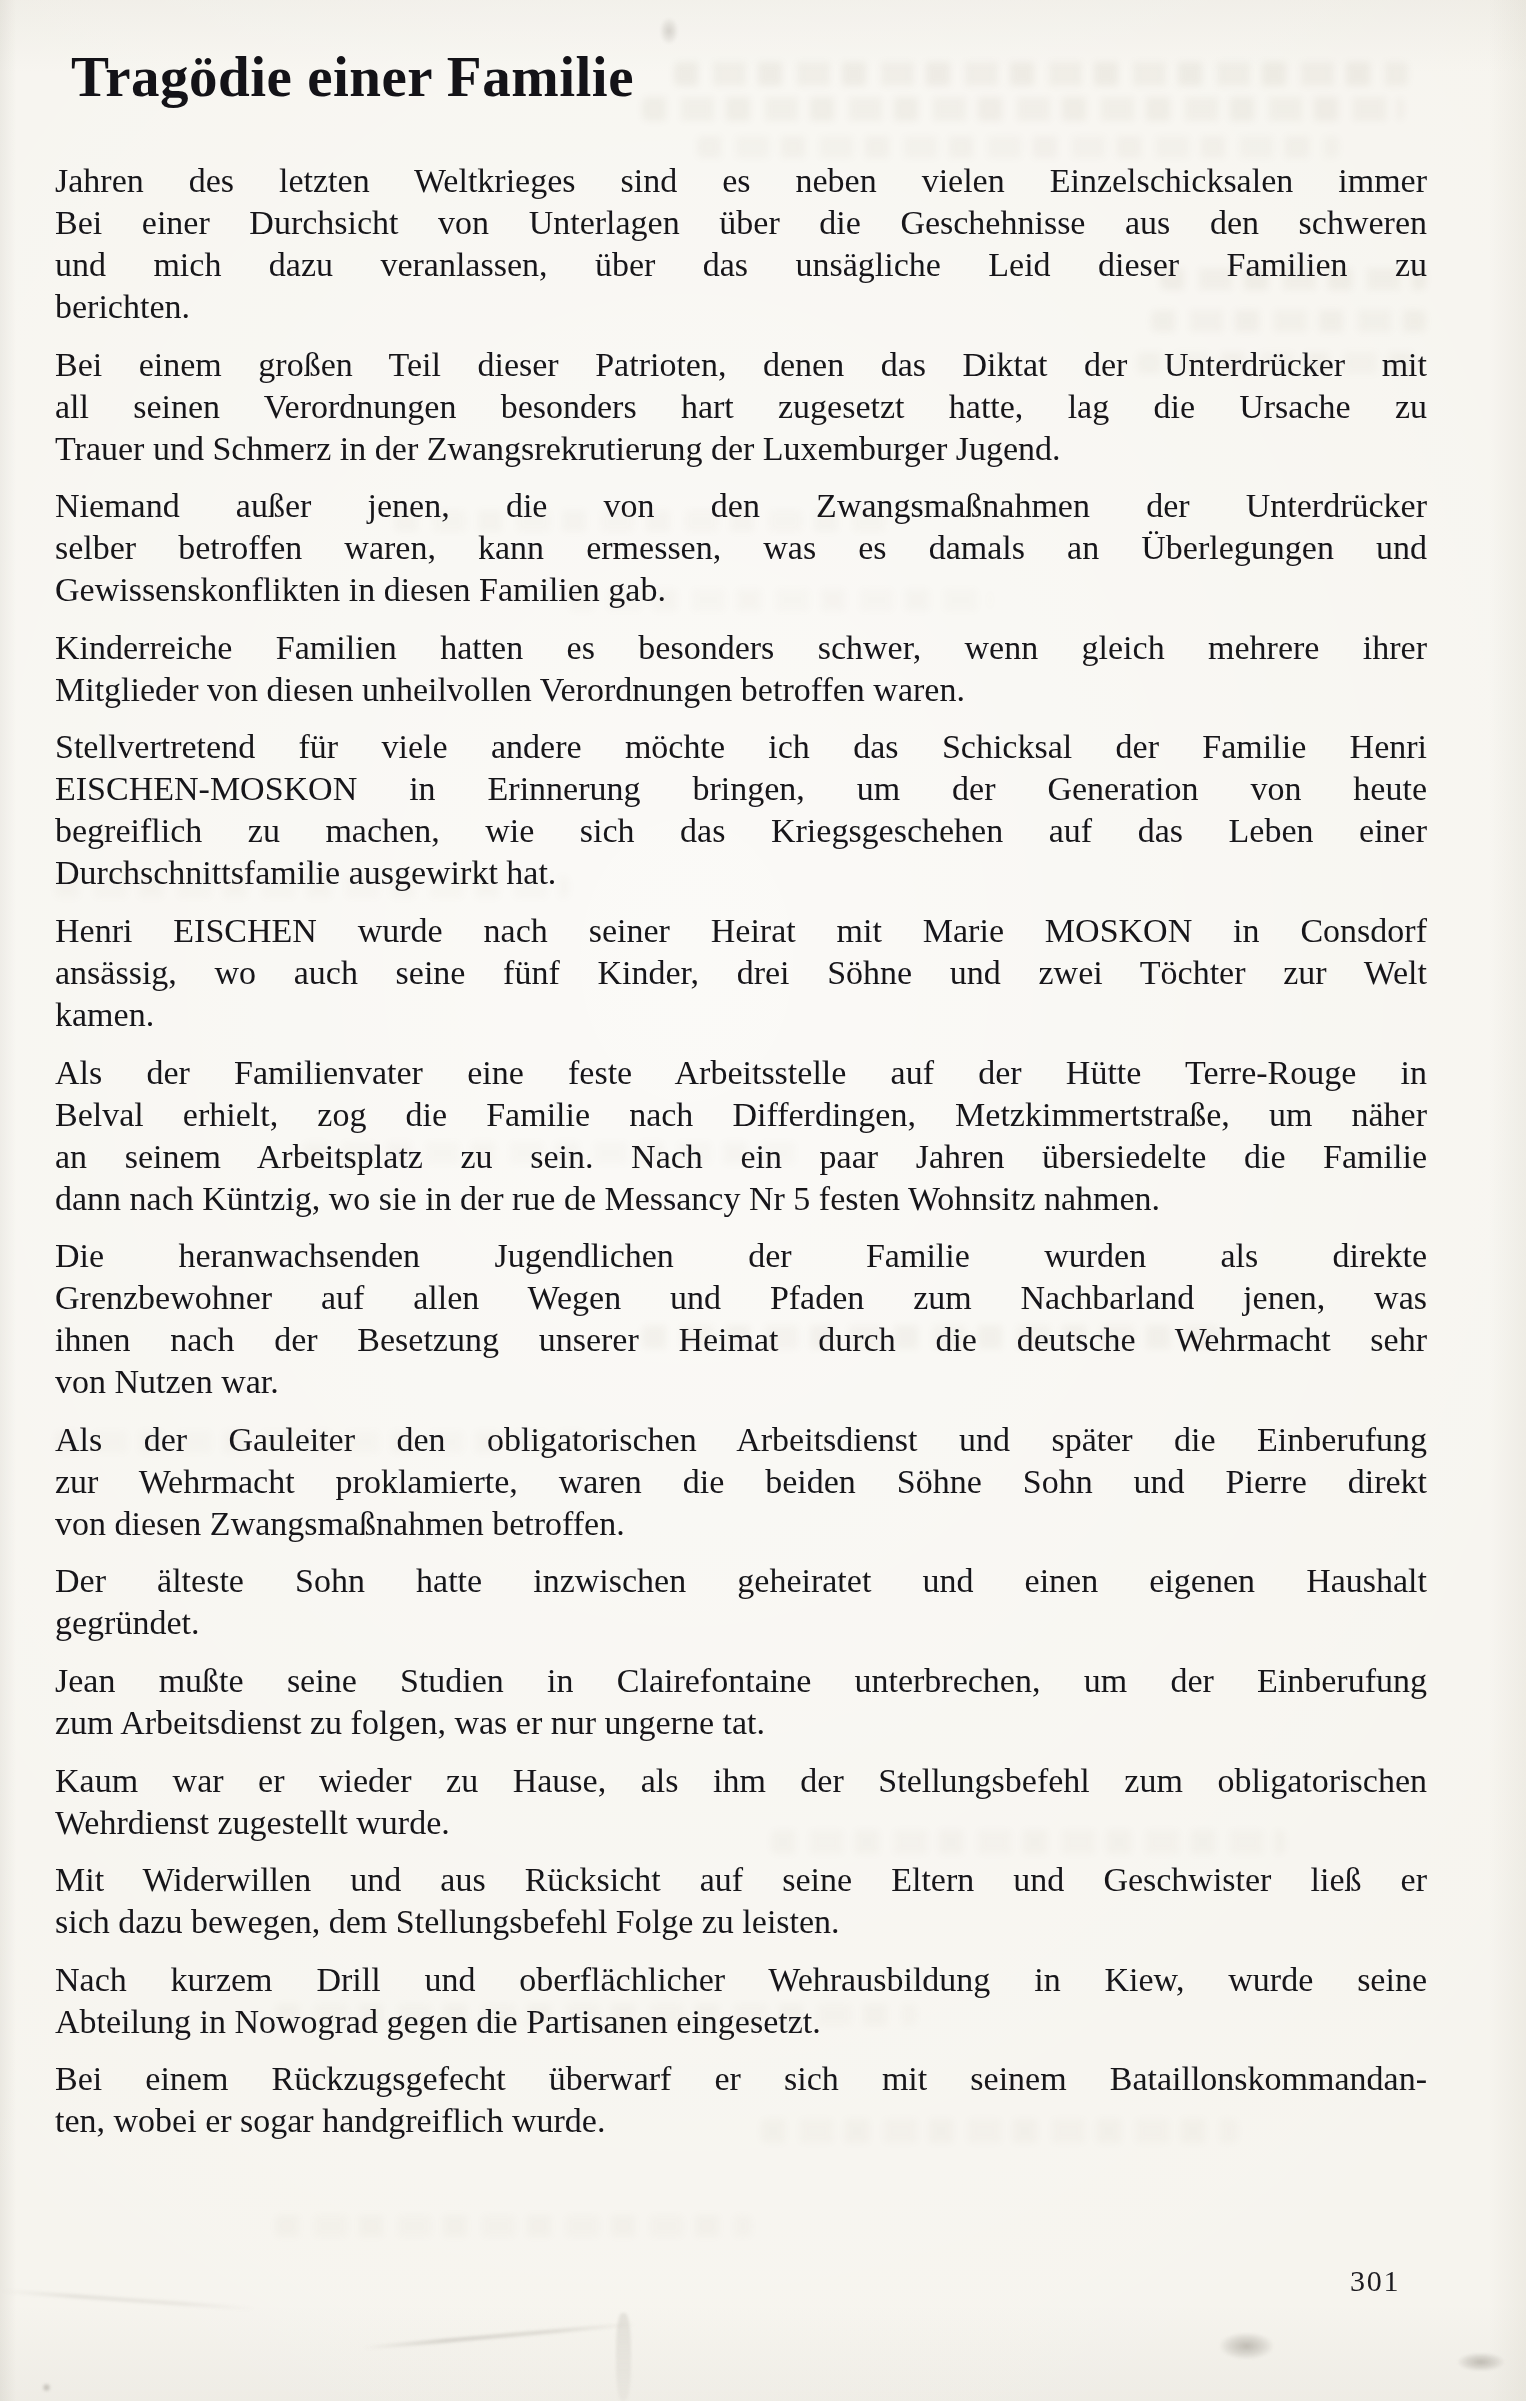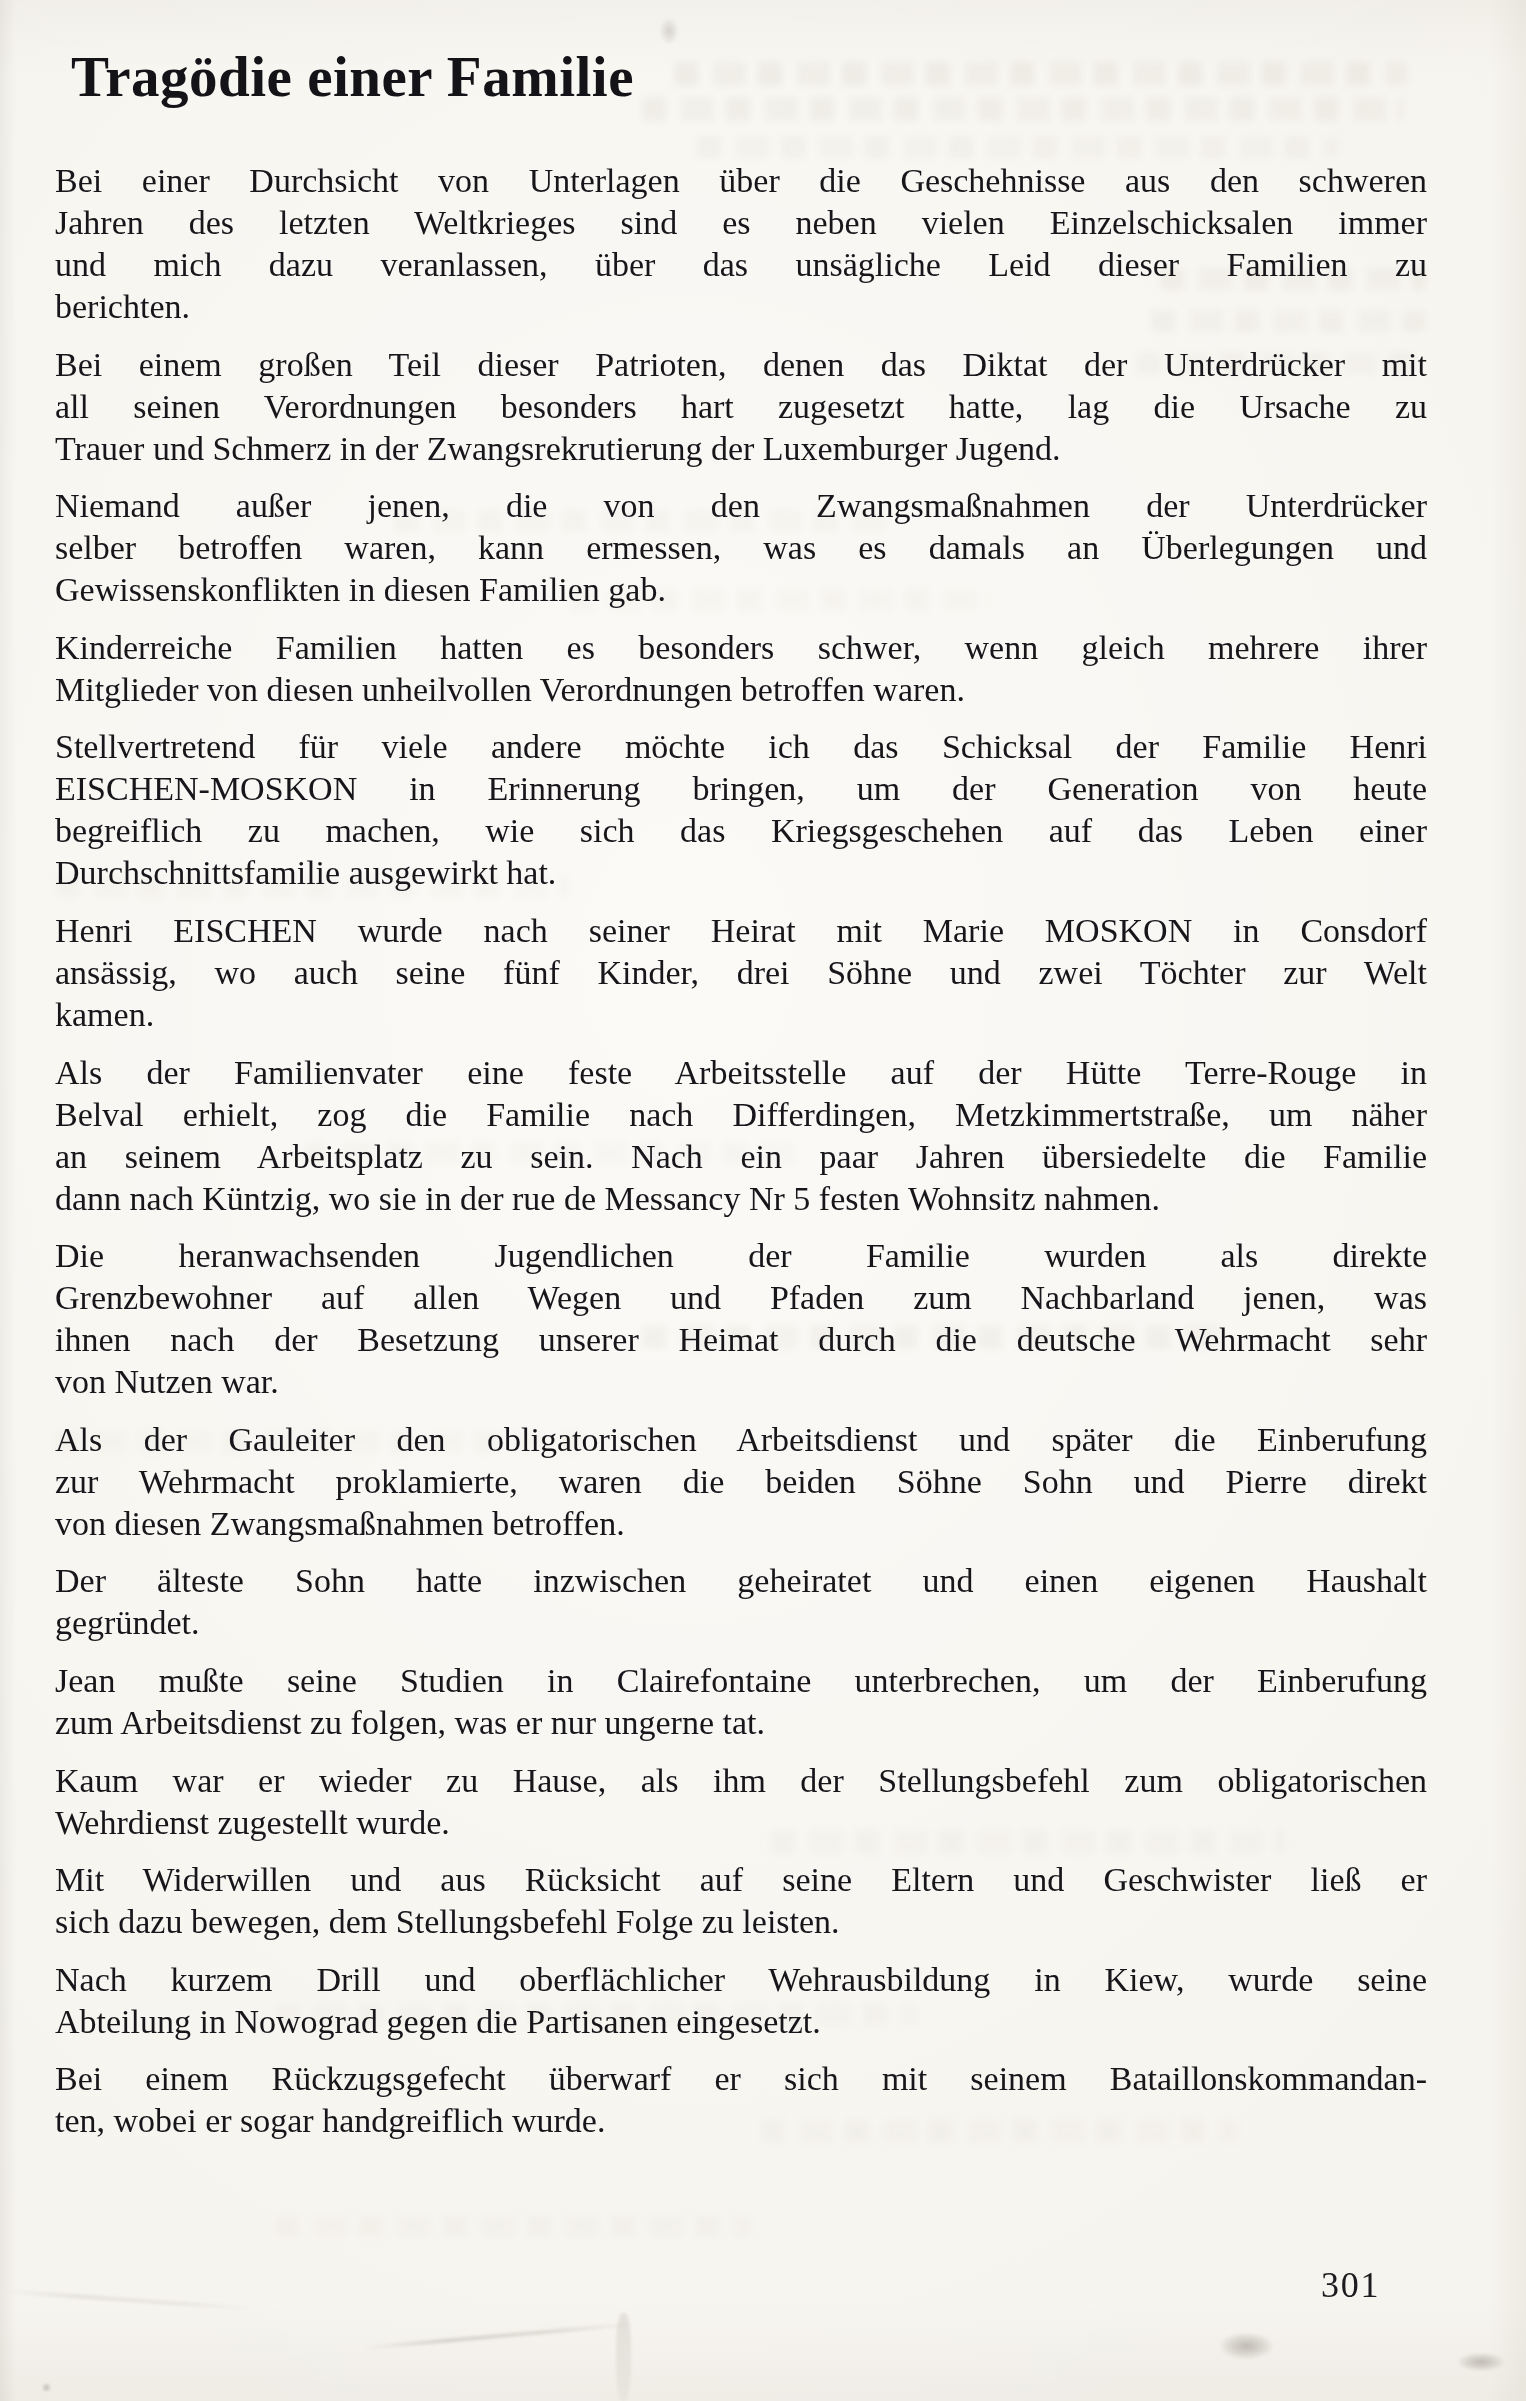--- a/index.html
+++ b/index.html
@@ -58,23 +58,23 @@
     overflow: hidden;
     text-align: justify;
     text-align-last: justify;
     white-space: normal;
   }
   .line.last {
     text-align-last: left;
   }
   .pagenum {
     position: absolute;
-    left: 1321px;
+    left: 1350px;
     top: 2264px;
-    font-size: 36px;
+    font-size: 30px;
     letter-spacing: 1.8px;
     color: #1c1b20;
   }
   
   .ghost {
     position: absolute;
     background: repeating-linear-gradient(90deg,
       rgba(148,138,112,0.28) 0px, rgba(148,138,112,0.28) 24px,
       rgba(148,138,112,0.0) 24px, rgba(148,138,112,0.0) 39px,
       rgba(148,138,112,0.22) 39px, rgba(148,138,112,0.22) 72px,
@@ -124,22 +124,22 @@
   <div class="ghost" style="left:55px;   top:1431px; width:550px; height:22px; opacity:.14;"></div>
   <div class="ghost" style="left:771px;  top:1830px; width:514px; height:24px; opacity:.18;"></div>
   <div class="ghost" style="left:275px;  top:2004px; width:642px; height:22px; opacity:.16;"></div>
   <div class="ghost" style="left:761px;  top:2119px; width:477px; height:24px; opacity:.18;"></div>
   <div class="ghost" style="left:275px;  top:2215px; width:477px; height:22px; opacity:.16;"></div>
 
   <div class="content">
     <h1 class="title">Tragödie einer Familie</h1>
     <div>
         <div class="para">
+          <div class="line">Jahren des letzten Weltkrieges sind es neben vielen Einzelschicksalen immer</div>
           <div class="line">Bei einer Durchsicht von Unterlagen über die Geschehnisse aus den schweren</div>
-          <div class="line">Jahren des letzten Weltkrieges sind es neben vielen Einzelschicksalen immer</div>
           <div class="line">und mich dazu veranlassen, über das unsägliche Leid dieser Familien zu</div>
           <div class="line last">berichten.</div>
         </div>
         <div class="para">
           <div class="line">Bei einem großen Teil dieser Patrioten, denen das Diktat der Unterdrücker mit</div>
           <div class="line">all seinen Verordnungen besonders hart zugesetzt hatte, lag die Ursache zu</div>
           <div class="line last">Trauer und Schmerz in der Zwangsrekrutierung der Luxemburger Jugend.</div>
         </div>
         <div class="para">
           <div class="line">Niemand außer jenen, die von den Zwangsmaßnahmen der Unterdrücker</div>

